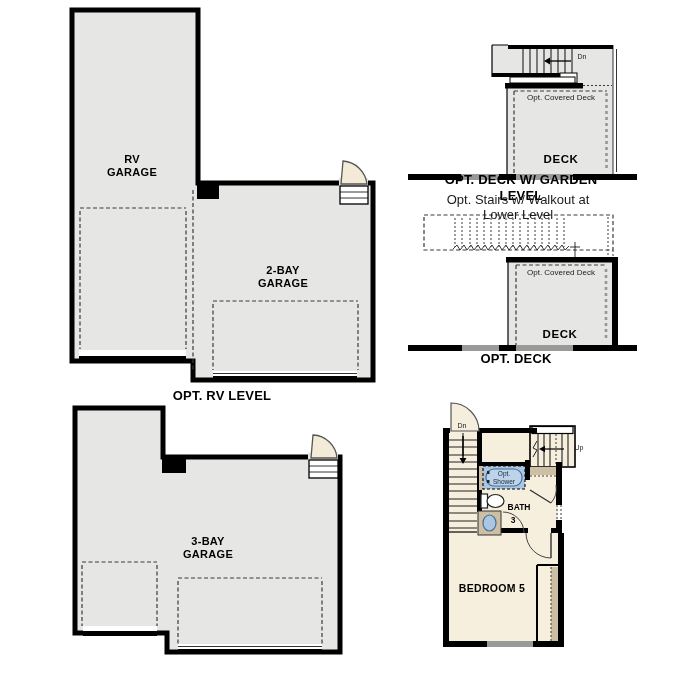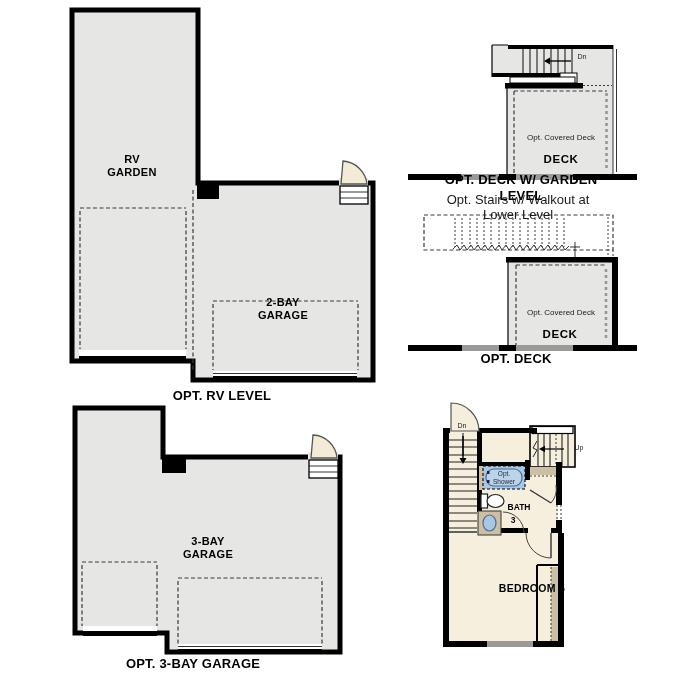--- a/index.html
+++ b/index.html
@@ -9,21 +9,21 @@
   }
   #plansvg{position:absolute;left:0;top:0;}
   .lbl{
     position:absolute;transform:translate(-50%,-50%);
     white-space:pre-line;text-align:center;color:#000;line-height:1.15;
   }
   .room{font-weight:bold;font-size:11px;line-height:13px;letter-spacing:.3px;}
   .room-sm{font-weight:bold;font-size:10.5px;letter-spacing:.3px;}
   .caption{font-weight:bold;font-size:13px;letter-spacing:.2px;line-height:15.5px;}
   .deckname{font-weight:bold;font-size:11.5px;letter-spacing:.6px;margin-top:32px;}
-  .tiny{font-size:8px;color:#1a1a1a;margin-top:40px;}
+  .tiny{font-size:8px;color:#1a1a1a;}
   .tiny7{font-size:7px;color:#1a1a1a;}
   .micro{font-size:6.5px;line-height:7.5px;color:#15253a;}
   .bathlbl{font-weight:bold;font-size:8.5px;}
   
   .wall{fill:#000;}
   .gfill{fill:#e6e6e4;}
   .cfill{fill:#f7efde;}
   .tan{fill:#ccbfa3;}
   .dash{stroke:#3a3a3a;stroke-width:1.2;fill:none;stroke-dasharray:4 2.5;}
   .dash2{stroke:#3a3a3a;stroke-width:1;fill:none;stroke-dasharray:2 2;}
@@ -228,40 +228,39 @@
     </g>
 
     <g>
       <rect x="487" y="641" width="46" height="6" fill="#fff"></rect>
       <path class="thin08" d="M487,642 H533 M487,646 H533 M487,644 H533"></path>
     </g>
   </g>
 </svg>
 
   <div class="lbl room" style="left:132px;top:166px;">RV
-GARDEN</div>
-  <div class="lbl room" style="left:283px;top:277px;margin-top:32px;">2-BAY
+GARAGE</div>
+  <div class="lbl room" style="left:283px;top:277px;">2-BAY
 GARAGE</div>
   <div class="lbl caption" style="left:222px;top:396px;">OPT. RV LEVEL</div>
 
   <div class="lbl tiny7" style="left:582px;top:57px;">Dn</div>
   <div class="lbl tiny" style="left:561px;top:98px;">Opt. Covered Deck</div>
   <div class="lbl deckname" style="left:561px;top:128px;">DECK</div>
   <div class="lbl caption" style="left:521px;top:187px;">OPT. DECK W/ GARDEN LEVEL</div>
 
   <div class="lbl tiny7" style="left:518px;top:208px;font-size:13px;">Opt. Stairs w/ Walkout at Lower Level</div>
   <div class="lbl tiny" style="left:561px;top:273px;">Opt. Covered Deck</div>
   <div class="lbl deckname" style="left:560px;top:303px;">DECK</div>
   <div class="lbl caption" style="left:516px;top:359px;text-align:center;">OPT. DECK</div>
 
   <div class="lbl tiny7" style="left:462px;top:426px;">Dn</div>
   <div class="lbl tiny7" style="left:579px;top:448px;">Up</div>
   <div class="lbl micro" style="left:504px;top:477px;">Opt.
 Shower</div>
   <div class="lbl bathlbl" style="left:513px;top:508px;padding-left:12px;">BATH</div>
   <div class="lbl bathlbl" style="left:513px;top:521px;">3</div>
-  <div class="lbl room-sm" style="left:492px;top:588px;margin-left:40px;">BEDROOM 5</div>
+  <div class="lbl room-sm" style="left:492px;top:588px;">BEDROOM 5</div>
 
   <div class="lbl room" style="left:208px;top:548px;">3-BAY
 GARAGE</div>
-  <div class="lbl caption" style="left:193px;top:664px;">OPT. 3-BAY GARAGE</div>
 
 </div>
 
 </body></html>

